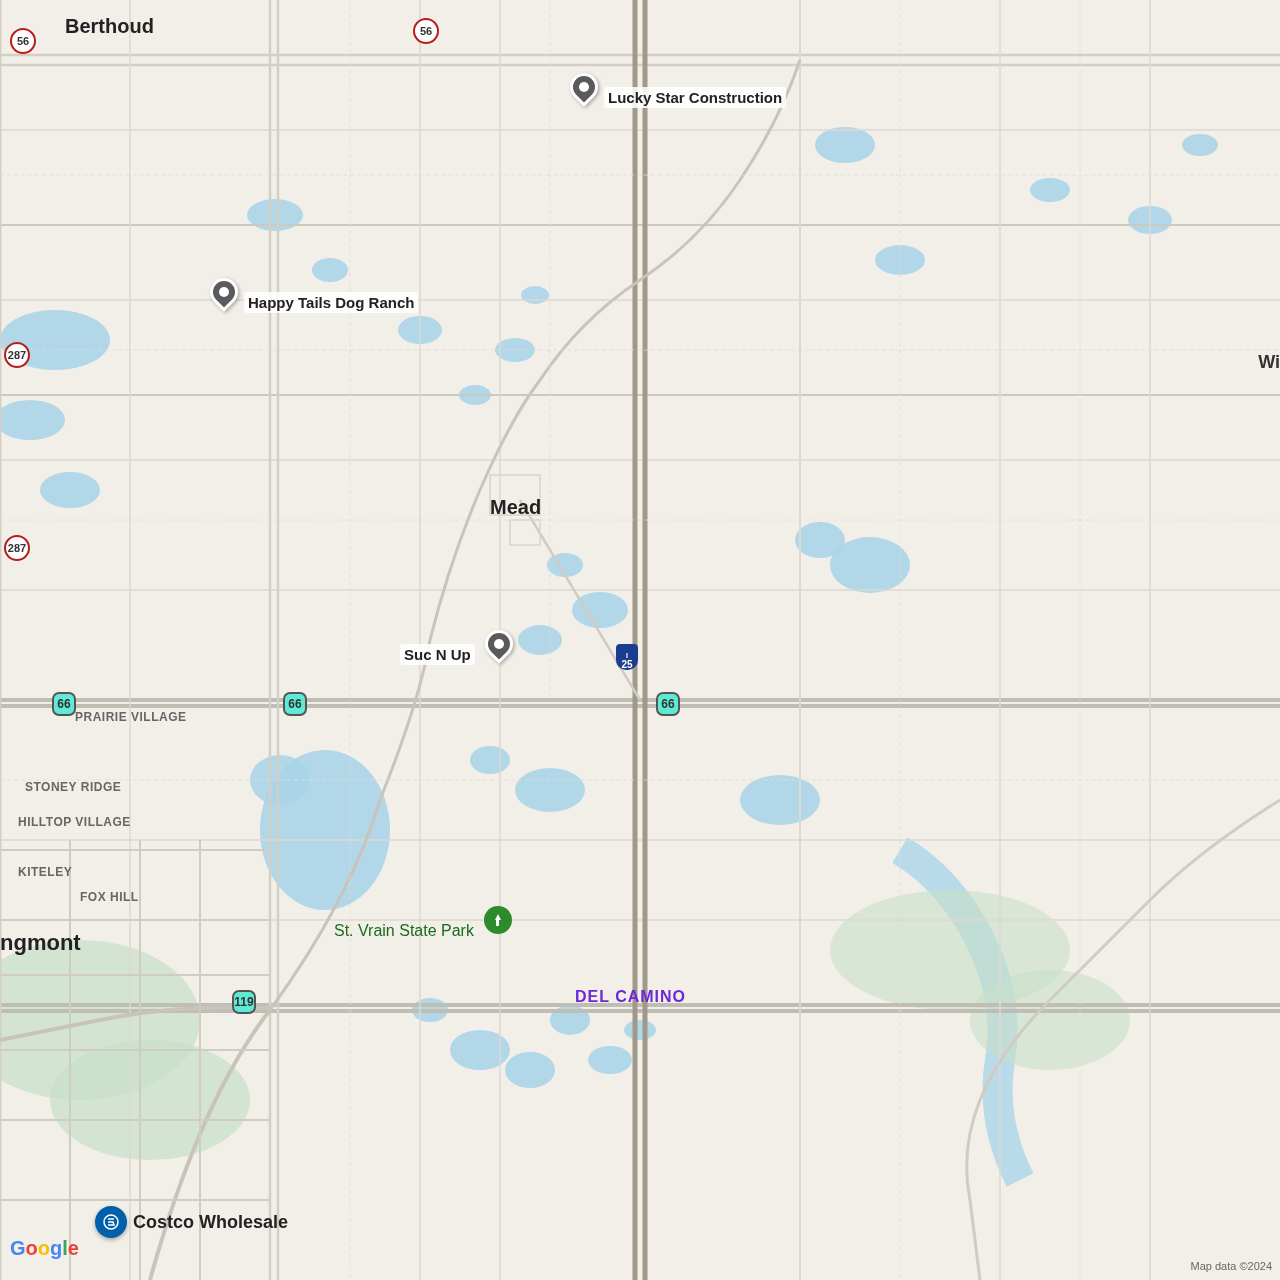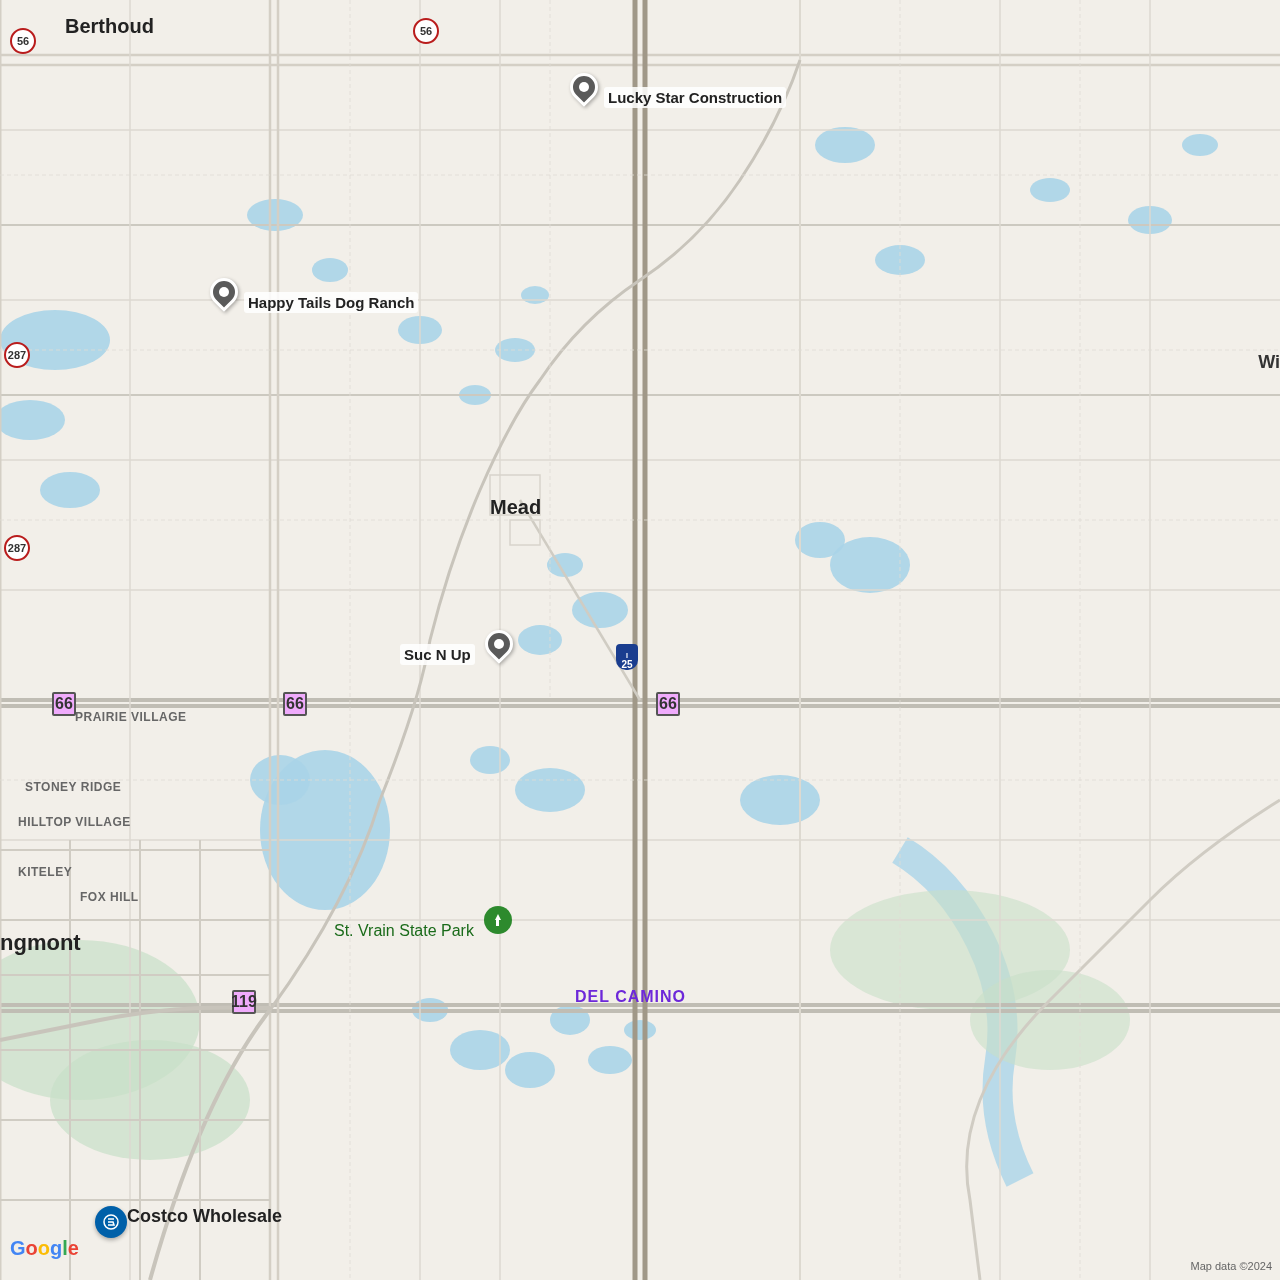--- a/index.html
+++ b/index.html
@@ -81,26 +81,26 @@
       flex-direction: column;
       padding-top: 8px;
     }
     .shield-interstate .int-top {
       font-size: 7px;
       line-height: 1;
     }
     .shield-co {
       width: 24px;
       height: 24px;
-      background: #f0abfc;
+      background: #5eead4;
       border: 2px solid #555;
-      font-size: 16px;
+      font-size: 12px;
       font-weight: bold;
       color: #333;
-      border-radius: 2px;
+      border-radius: 7px;
     }
 
     
     .map-pin {
       position: absolute;
       display: flex;
       align-items: center;
       gap: 6px;
       cursor: pointer;
     }
@@ -162,21 +162,22 @@
       bottom: 8px;
       right: 8px;
       font-size: 11px;
       color: #666;
     }
 
     
     .costco-pin {
       position: absolute;
       display: flex;
-      align-items: flex-start;
+      align-items: center;
+      gap: 6px;
       margin-top: 48px;
     }
     .costco-icon {
       width: 32px;
       height: 32px;
       background: #0060a9;
       border-radius: 50%;
       display: flex;
       align-items: center;
       justify-content: center;

